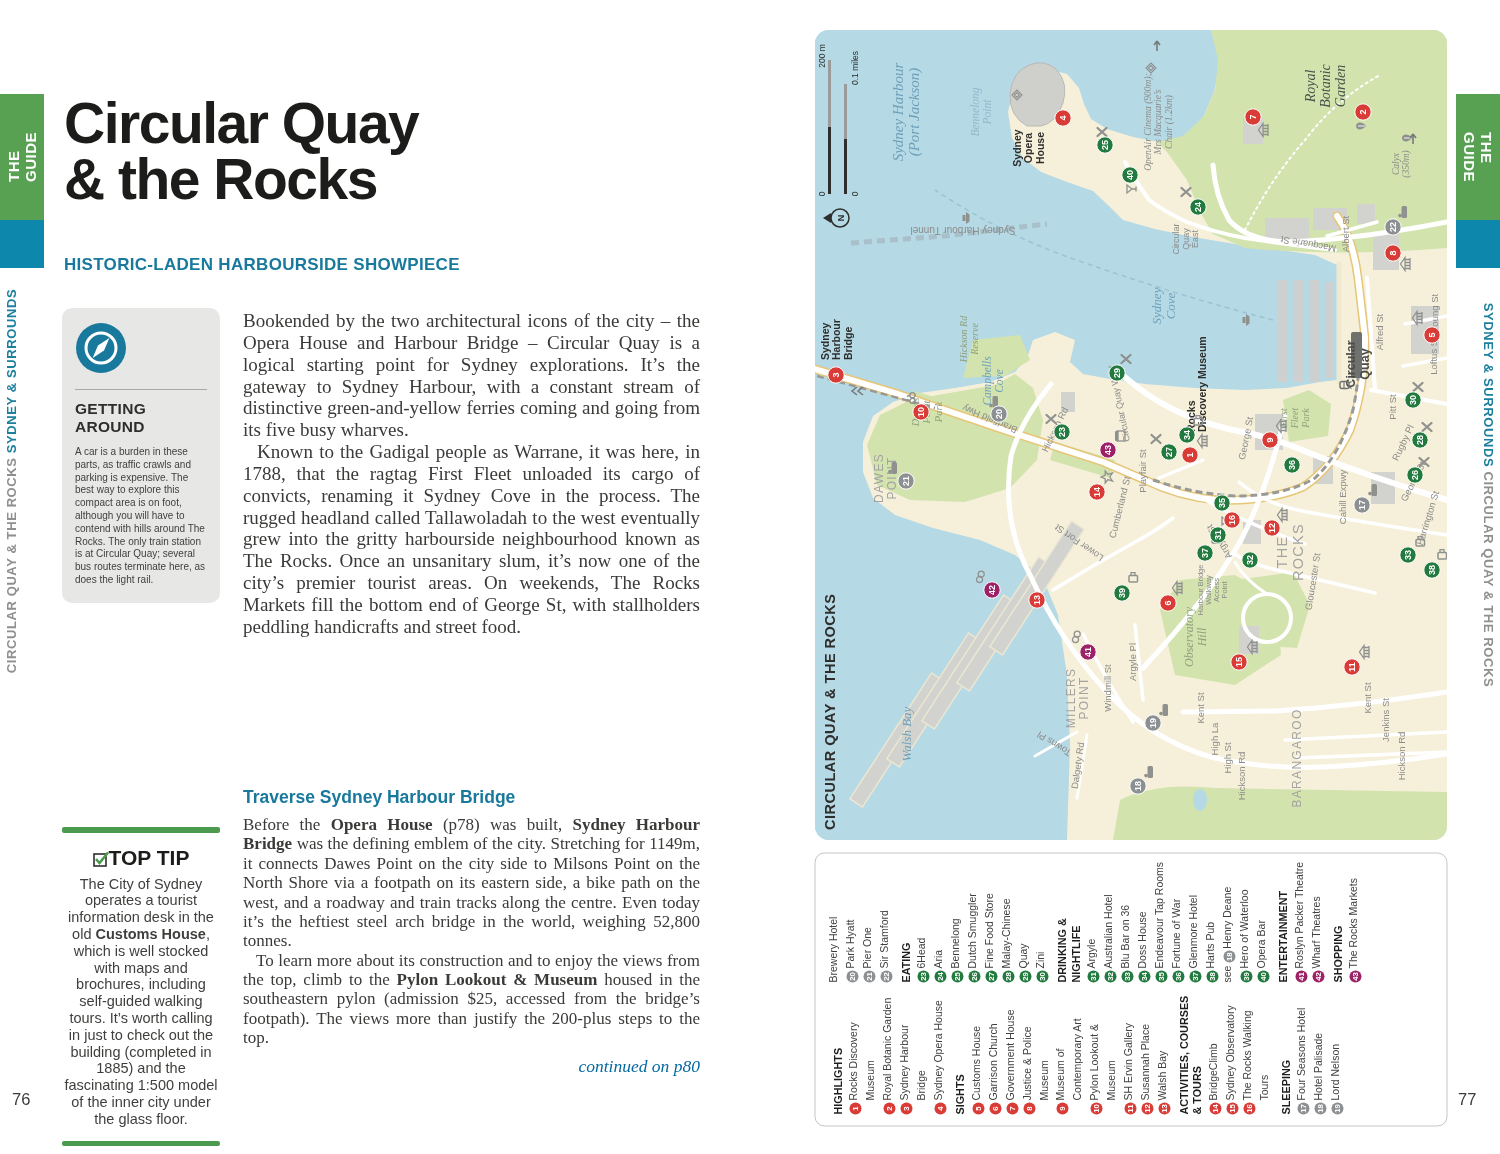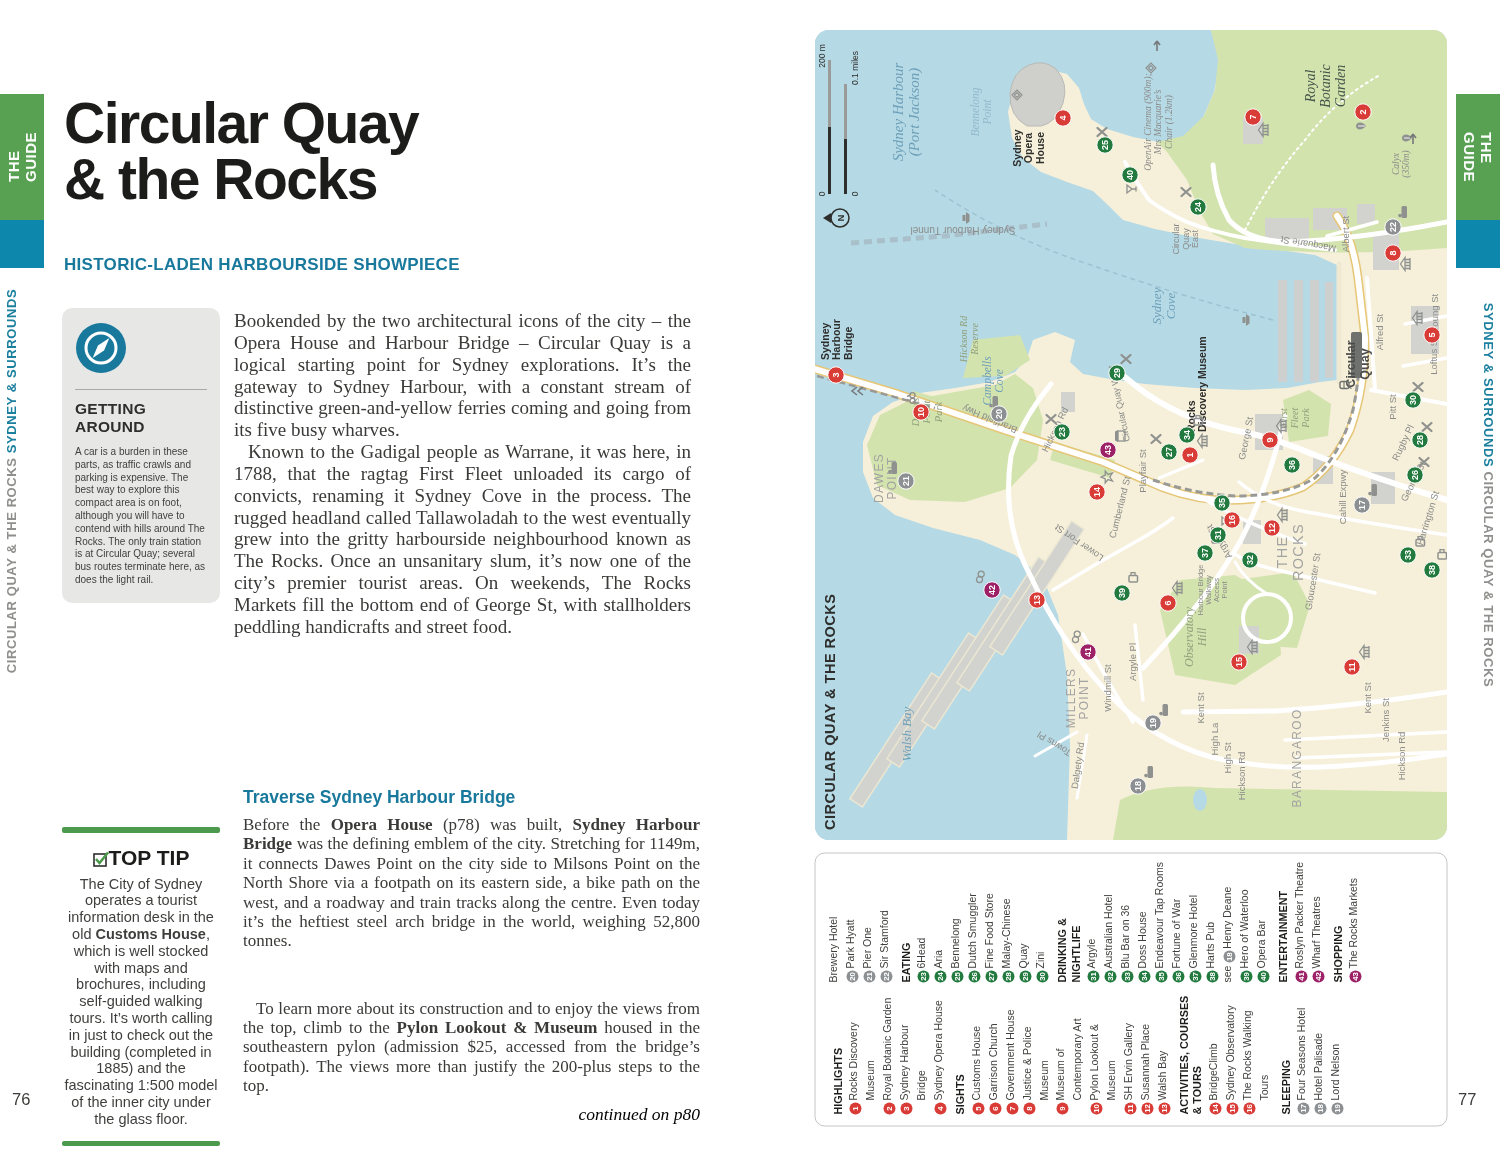--- a/index.html
+++ b/index.html
@@ -20,22 +20,22 @@
   .subtitle{font-size:17px;font-weight:bold;color:#19799c;letter-spacing:.3px;}
   .ga-box{background:#e7e8e6;border-radius:10px;padding:14px 13px 16px 13px;box-sizing:border-box;}
   .ga-head{font-size:15.5px;font-weight:bold;color:#2e2e2c;letter-spacing:.3px;
            border-top:1px solid #a9aaa8;padding-top:10px;margin-top:11px;}
   .ga-body{font-size:10px;line-height:1.28;color:#3f3f3d;margin-top:10px;}
   .intro p{margin:0;text-align:justify;font:19px/1.15 "Liberation Serif",serif;color:#3a3a38;}
   .intro p+p{text-indent:14px;}
   .sec-head{font-size:24px;font-weight:bold;color:#1c1c1a;letter-spacing:-.3px;}
   .sec-sub{font-size:17.5px;font-weight:bold;color:#19799c;margin-top:4px;}
   .sec-body p{margin:0;text-align:justify;font:17px/1.14 "Liberation Serif",serif;color:#3a3a38;}
-  .sec-body p+p{text-indent:13px;margin-top:48px;}
-  .continued{font:italic 17.5px "Liberation Serif",serif;color:#000000;text-align:right;}
+  .sec-body p+p{text-indent:13px;}
+  .continued{font:italic 17.5px "Liberation Serif",serif;color:#0369a1;text-align:right;}
   .tip-box{text-align:center;}
   .tip-bar{background:#4c9a4d;height:5.5px;border-radius:2px;}
   .tip-head{font-size:21px;font-weight:bold;color:#1c1c1a;margin:13px 0 6px 0;}
   .tip-body{font-size:14.5px;line-height:1.16;color:#3f3f3d;}
   .pagenum{font-size:16.5px;color:#3c3c3a;}
   b{font-weight:bold;}
   
   .map-slot{left:815px;top:30px;width:632px;height:810px;border-radius:14px;
             overflow:hidden;background:#b5d9e5;}
   .map-rot{position:absolute;left:-89px;top:89px;width:810px;height:632px;
@@ -99,21 +99,21 @@
 <div class="abs ga-box" style="left:62px;top:308px;width:158px;">
   <svg width="52" height="52" viewBox="0 0 52 52">
     <circle cx="26" cy="26" r="25" fill="#19799c"></circle>
     <circle cx="26" cy="26" r="15" fill="none" stroke="#fff" stroke-width="3"></circle>
     <path d="M26,13 L30,26 L26,39 L22,26 Z" fill="#fff" transform="rotate(40 26 26)"></path>
   </svg>
   <div class="ga-head">GETTING AROUND</div>
   <div class="ga-body">A car is a burden in these parts, as traffic crawls and parking is expensive. The best way to explore this compact area is on foot, although you will have to contend with hills around The Rocks. The only train station is at Circular Quay; several bus routes terminate here, as does the light rail.</div>
 </div>
 
-<div class="abs intro" style="left:234px;top:310px;width:457px;">
+<div class="abs intro" style="left:243px;top:310px;width:457px;">
   <p><span>Bookended by the two architectural icons of the city – the Opera House and Harbour Bridge – Circular Quay is a logical starting point for Sydney explorations. It’s the gateway to Sydney Harbour, with a constant stream of distinctive green-and-yellow ferries coming and going from its five busy wharves.</span></p>
   <p><span>Known to the Gadigal people as Warrane, it was here, in 1788, that the ragtag First Fleet unloaded its cargo of convicts, renaming it Sydney Cove in the process. The rugged headland called Tallawoladah to the west eventually grew into the gritty harbourside neighbourhood known as The Rocks. Once an unsanitary slum, it’s now one of the city’s premier tourist areas. On weekends, The Rocks Markets fill the bottom end of George St, with stallholders peddling handicrafts and street food.</span></p>
 </div>
 
 <div class="abs" style="left:243px;top:783px;width:457px;">
   <div class="sec-sub">Traverse Sydney Harbour Bridge</div>
   <div class="sec-body" style="margin-top:7px;">
     <p><span>Before the </span><b>Opera House</b><span> (p78) was built, </span><b>Sydney Harbour Bridge</b><span> was the defining emblem of the city. Stretching for 1149m, it connects Dawes Point on the city side to Milsons Point on the North Shore via a footpath on its eastern side, a bike path on the west, and a roadway and train tracks along the centre. Even today it’s the heftiest steel arch bridge in the world, weighing 52,800 tonnes.</span></p>
     <p><span>To learn more about its construction and to enjoy the views from the top, climb to the </span><b>Pylon Lookout &amp; Museum</b><span> housed in the southeastern pylon (admission $25, accessed from the bridge’s footpath). The views more than justify the 200-plus steps to the top.</span></p>
   </div>

